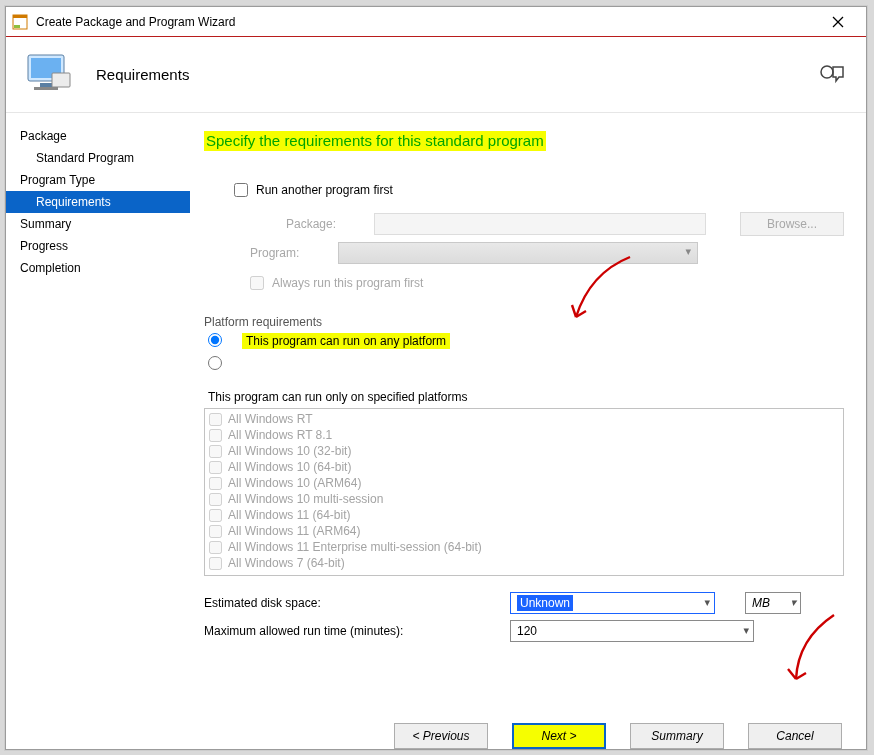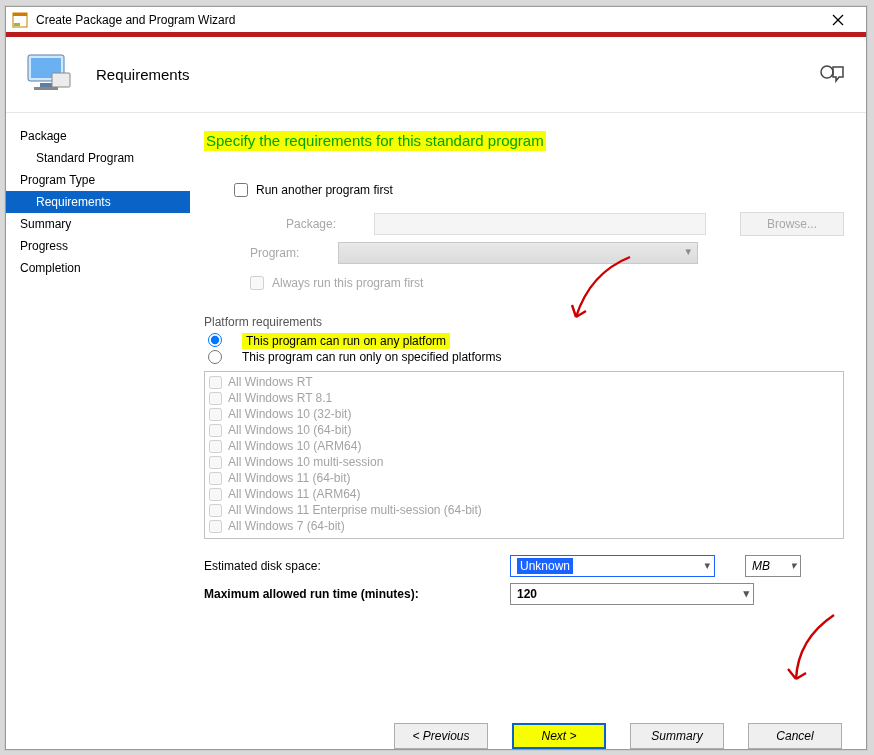--- a/index.html
+++ b/index.html
@@ -3,21 +3,21 @@
 <meta charset="utf-8">
 <style>
   * { box-sizing: border-box; font-family: "Segoe UI", Tahoma, sans-serif; font-size: 12px; }
   body { margin: 0; background: #d9d9d9; width: 874px; height: 755px; overflow: hidden; position: relative; }
   .win {
     position: absolute; left: 5px; top: 6px; width: 862px; height: 744px;
     background: #fff; border: 1px solid #9b9b9b; box-shadow: 0 0 0 1px rgba(0,0,0,.05);
   }
   .titlebar {
     height: 30px; display: flex; align-items: center; padding: 0 6px;
-    border-bottom: 5px solid #b91c1c; background:#fff;
+    border-bottom: 1px solid #b91c1c; background:#fff;
   }
   .titlebar .tb-icon { width:16px; height:16px; margin-right:8px; display:inline-flex; }
   .titlebar .tb-title  { flex:1; color:#000; font-size:12px; }
   .titlebar .tb-close  { width:44px; height:28px; display:flex; align-items:center; justify-content:center; cursor:default; }
   .header {
     height: 76px; padding: 8px 18px;
     display:flex; align-items:center;
     border-bottom: 1px solid #e6e6e6; position:relative;
   }
   .header .monitor-icon { margin-right: 24px; }
@@ -155,21 +155,21 @@
           </label>
         </div>
       </div>
 
       <div style="margin-top:22px;">
         <div class="grp-label">Platform requirements</div>
         <label class="radio" style="margin-left:4px;">
           <input type="radio" name="plat" checked="" style="">
           <span class="hl" style="padding:1px 4px;">This program can run on any platform</span>
         </label><br>
-        <label class="radio" style="margin-left:4px; ">
+        <label class="radio" style="margin-left:4px; margin-top:6px;flex-direction:column;">
           <input type="radio" name="plat" style="">
           <span>This program can run only on specified platforms</span>
         </label>
 
         <div class="platforms">
             <label class="pitem">
               <input type="checkbox" disabled="" style="">
               <span>All Windows RT</span>
             </label>
             <label class="pitem">
@@ -217,21 +217,21 @@
           <span class="val">Unknown</span>
           <span class="arrow">▾</span>
         </div>
         <div style="width:10px;"></div>
         <div class="combo unit">
           <span>MB</span>
           <span class="arrow">▾</span>
         </div>
       </div>
 
-      <div class="row" style="margin-top:0;font-weight:bold;">
+      <div class="row" style="margin-top:0;">
         <span class="lbl-small" style="width:296px;">Maximum allowed run time (minutes):</span>
         <div class="combo" style="width:244px;">
           <span>120</span>
           <span class="arrow">▾</span>
         </div>
       </div>
 
       
       <svg class="annot" style="left:380px; top:140px;" width="80" height="80">
         <path d="M60,4 Q20,20 6,64" fill="none" stroke="#c00" stroke-width="2.4"></path>

